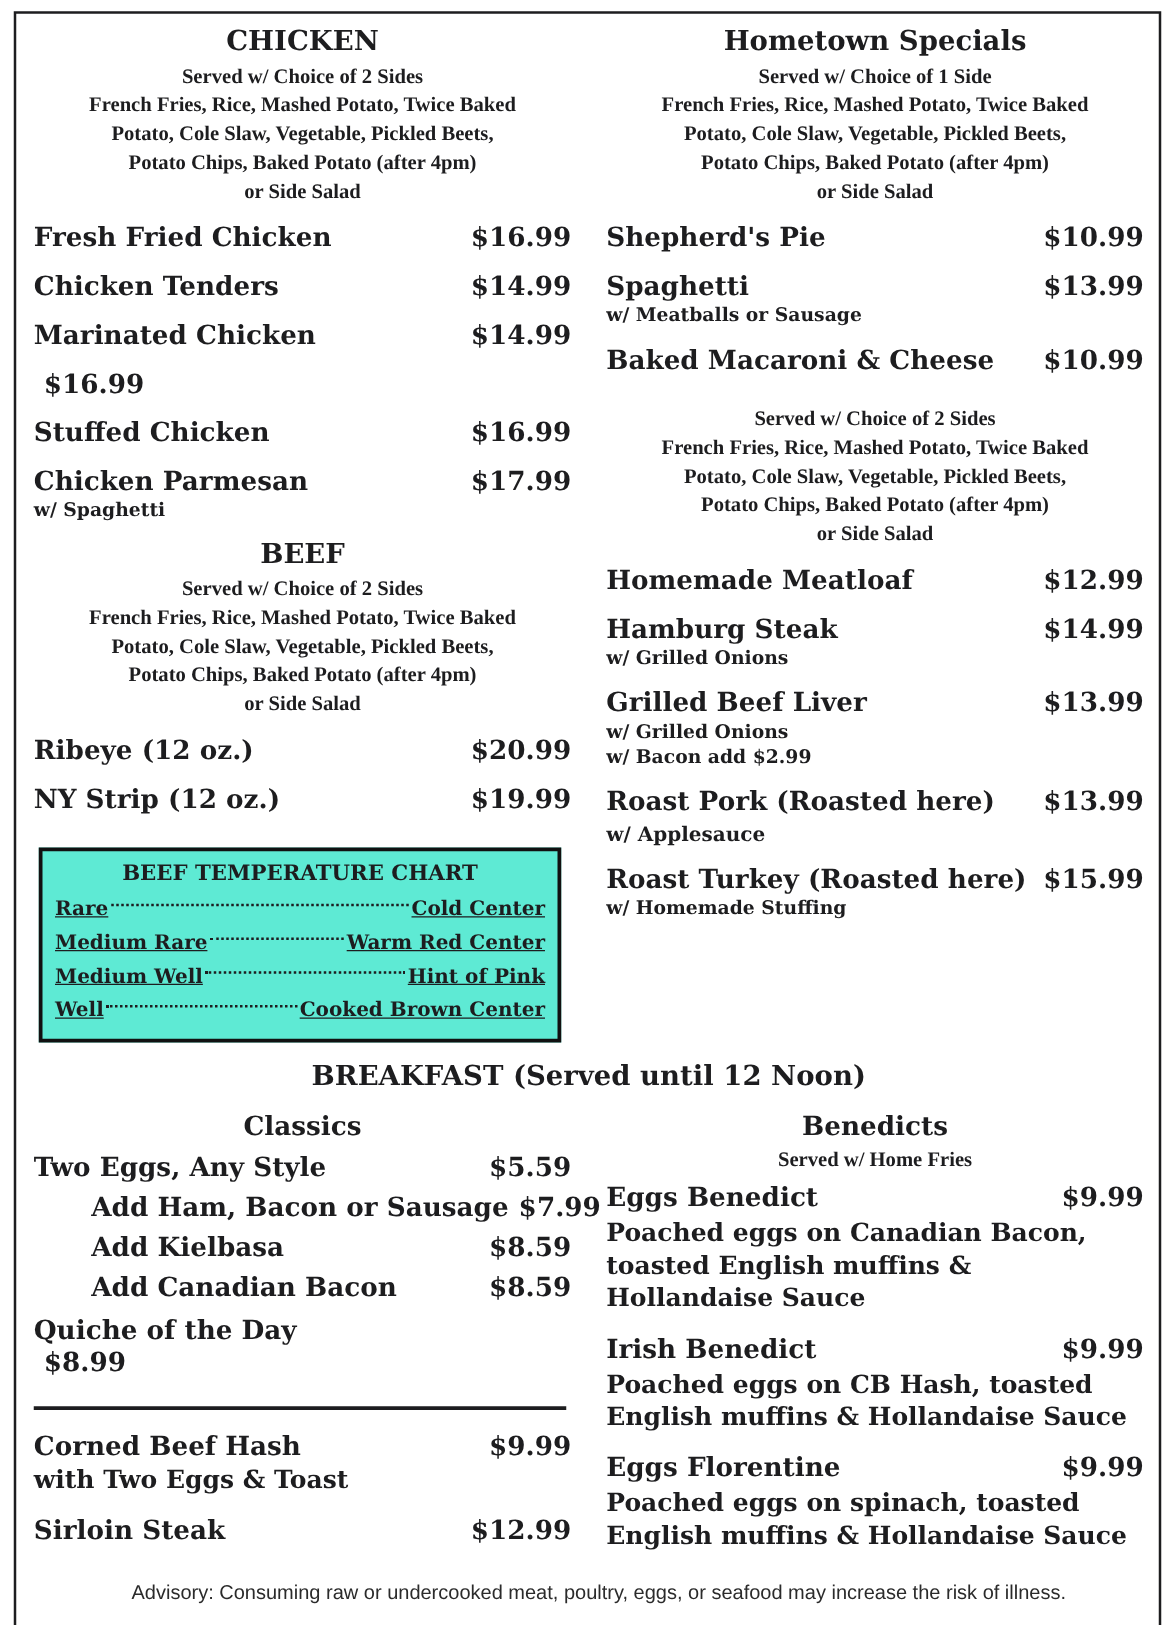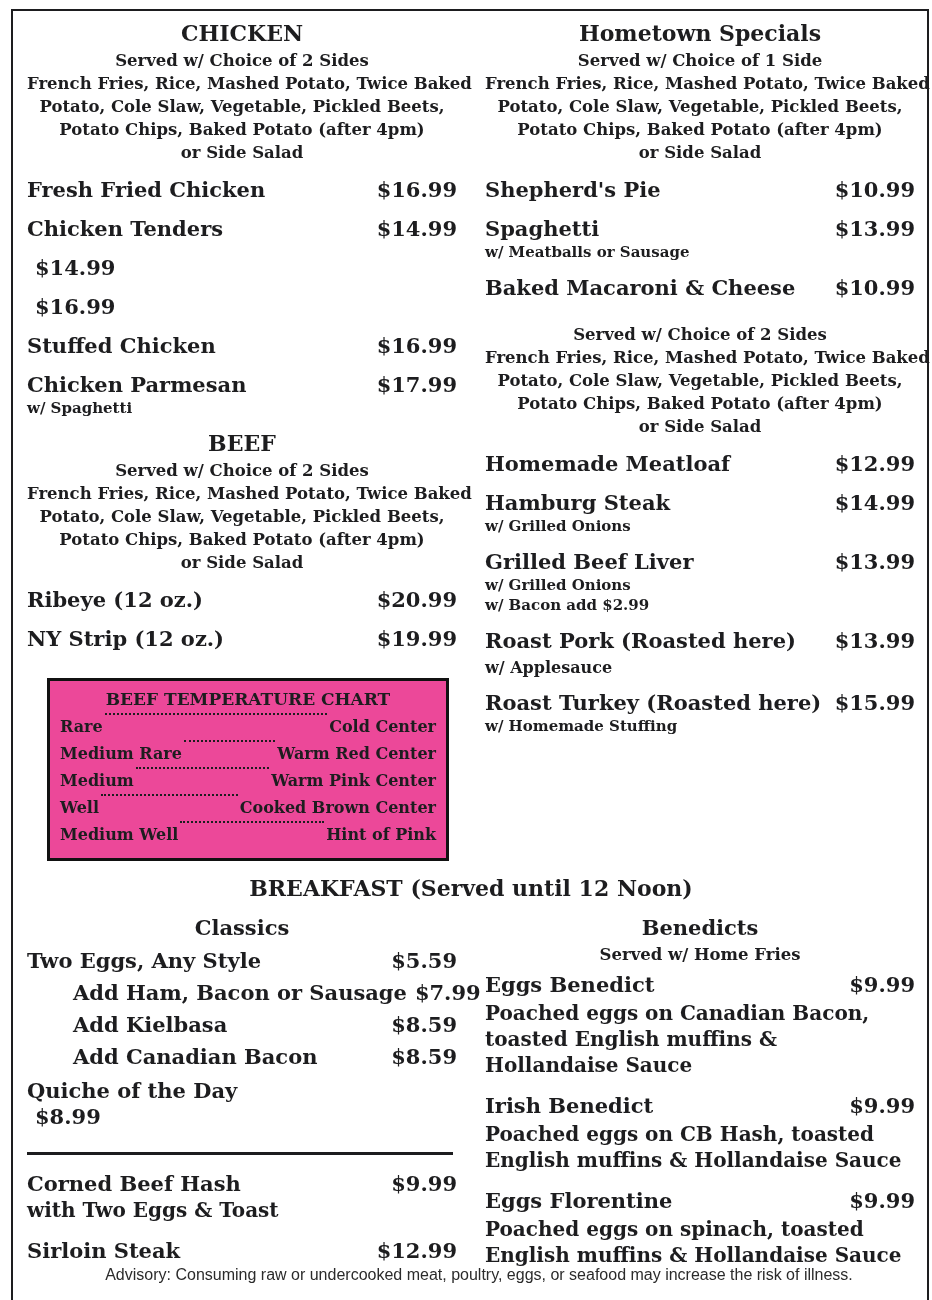--- a/index.html
+++ b/index.html
@@ -12,37 +12,37 @@
   .page-border{
     position:absolute;top:9px;left:11px;right:3px;bottom:-5px;
     border:2px solid #1d1d1f;pointer-events:none;
   }
   .content{position:absolute;top:18px;left:27px;right:17px;}
   .top-section{display:grid;grid-template-columns:1fr 1fr;column-gap:28px;min-height:786px;}
   .breakfast-section{display:grid;grid-template-columns:1fr 1fr;column-gap:28px;margin-top:6px;}
   .col{min-width:0;}
   .section-title{font-size:22px;text-align:center;margin-top:2px;}
   .sub-title{font-size:21px;text-align:center;}
-  .intro{margin-top:3px;margin-bottom:6px;}
+  .intro{margin-top:3px;margin-bottom:6px;font-family:Liberation Serif, serif;}
   .intro-line{font-size:16.5px;line-height:23px;text-align:center;white-space:nowrap;}
   .item{display:flex;justify-content:space-between;align-items:baseline;margin-top:13px;}
   .item-name{font-size:21px;line-height:26px;white-space:nowrap;}
   .item-price{font-size:21px;line-height:26px;padding-left:8px;}
   .item-group{margin-top:13px;}
   .item-group .item{margin-top:0;}
   .note-sm{font-size:15px;line-height:19px;margin-top:1px;}
   .note-lg{font-size:20px;line-height:27px;}
   .indent .item-name{padding-left:46px;}
   .beef-title{margin-top:12px;}
   .temp-chart{
-    margin:26px 8px 0 20px;background:#ec4899;border:3px solid #111;
+    margin:26px 8px 0 4px;background:#5eead4;border:3px solid #111;
     padding:8px 10px 10px 10px;
   }
   .tc-title{font-size:17px;text-align:center;margin-bottom:4px;}
-  .tc-row{display:flex;align-items:flex-start;font-size:16px;line-height:27px;}
+  .tc-row{display:flex;align-items:center;font-size:16px;line-height:27px;text-decoration:underline;}
   .tc-dots{flex:1;border-bottom:2.6px dotted #1d1d1f;margin:0 2px 5px 2px;min-width:12px;}
   .breakfast-header{font-size:22px;text-align:center;margin-top:14px;}
   .classics-intro .intro-line{font-size:16.5px;line-height:22px;}
   .divider{border:none;border-top:3px solid #1d1d1f;margin:22px 4px 8px 0;}
   .benedict-group{margin-top:15px;}
   .benedict-desc{font-size:20px;line-height:26px;margin-top:2px;}
   .advisory{
     position:absolute;left:13px;bottom:16px;width:100%;text-align:center;
     font-family:"Liberation Sans","DejaVu Sans",sans-serif;font-weight:normal;
     font-size:16px;color:#2b2b2b;white-space:nowrap;
@@ -70,20 +70,21 @@
         </div>
         <div class="item">
           <span class="item-name">Fresh Fried Chicken</span>
           <span class="item-price">$16.99</span>
         </div>
         <div class="item">
           <span class="item-name">Chicken Tenders</span>
           <span class="item-price">$14.99</span>
         </div>
         <div class="item">
+          <span class="item-name">Marinated Chicken</span>
           <span class="item-price">$14.99</span>
         </div>
         <div class="item">
           <span class="item-price">$16.99</span>
         </div>
         <div class="item">
           <span class="item-name">Stuffed Chicken</span>
           <span class="item-price">$16.99</span>
         </div>
         <div class="item-group">
@@ -120,33 +121,28 @@
           <span>Rare</span>
           <span class="tc-dots"></span>
           <span>Cold Center</span>
         </div>
         <div class="tc-row">
           <span>Medium Rare</span>
           <span class="tc-dots"></span>
           <span>Warm Red Center</span>
         </div>
         <div class="tc-row">
-          <span>Medium</span>
-          <span class="tc-dots"></span>
-          <span>Warm Pink Center</span>
+          <span>Medium Well</span>
+          <span class="tc-dots"></span>
+          <span>Hint of Pink</span>
         </div>
         <div class="tc-row">
           <span>Well</span>
           <span class="tc-dots"></span>
           <span>Cooked Brown Center</span>
-        </div>
-        <div class="tc-row">
-          <span>Medium Well</span>
-          <span class="tc-dots"></span>
-          <span>Hint of Pink</span>
         </div>
       </div>
 
     </div>
 
     <div class="col">
 
       <div>
         <div class="section-title">Hometown Specials</div>
         <div class="intro">

